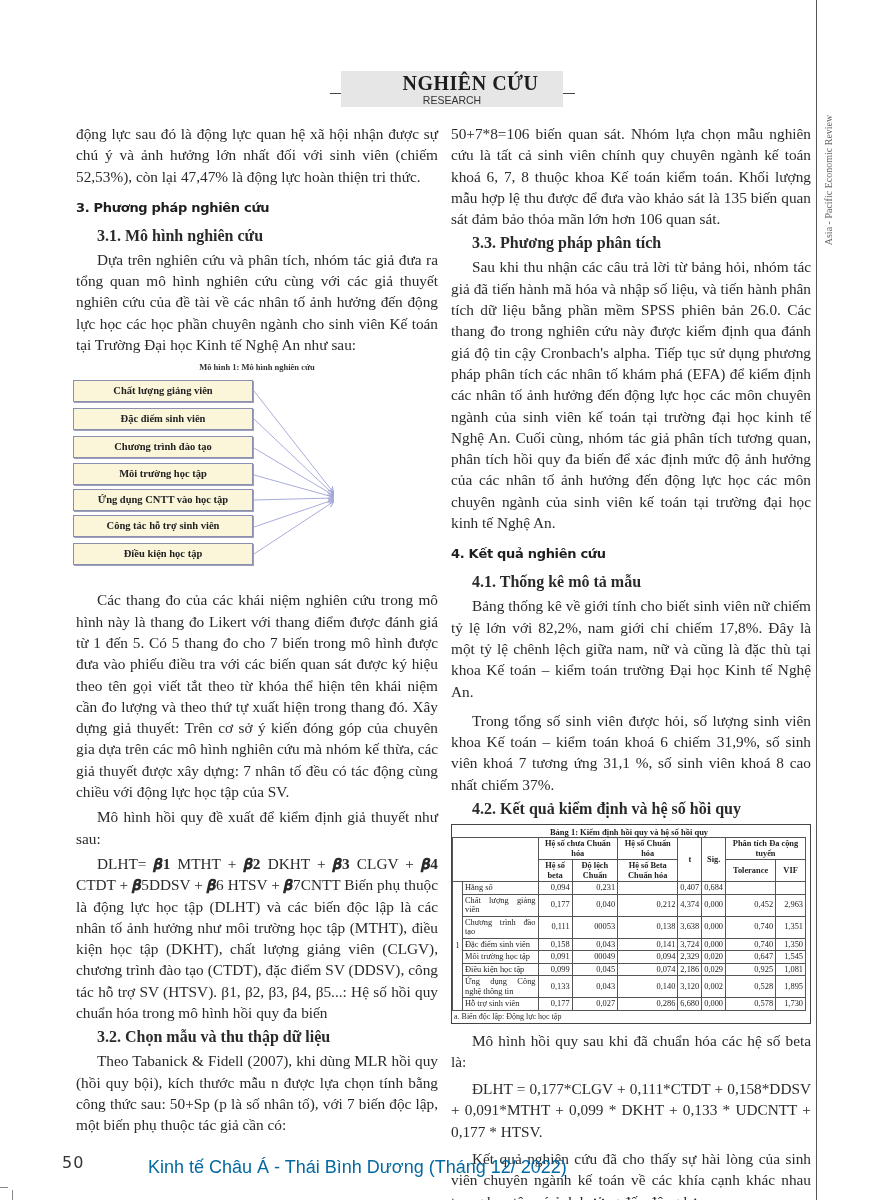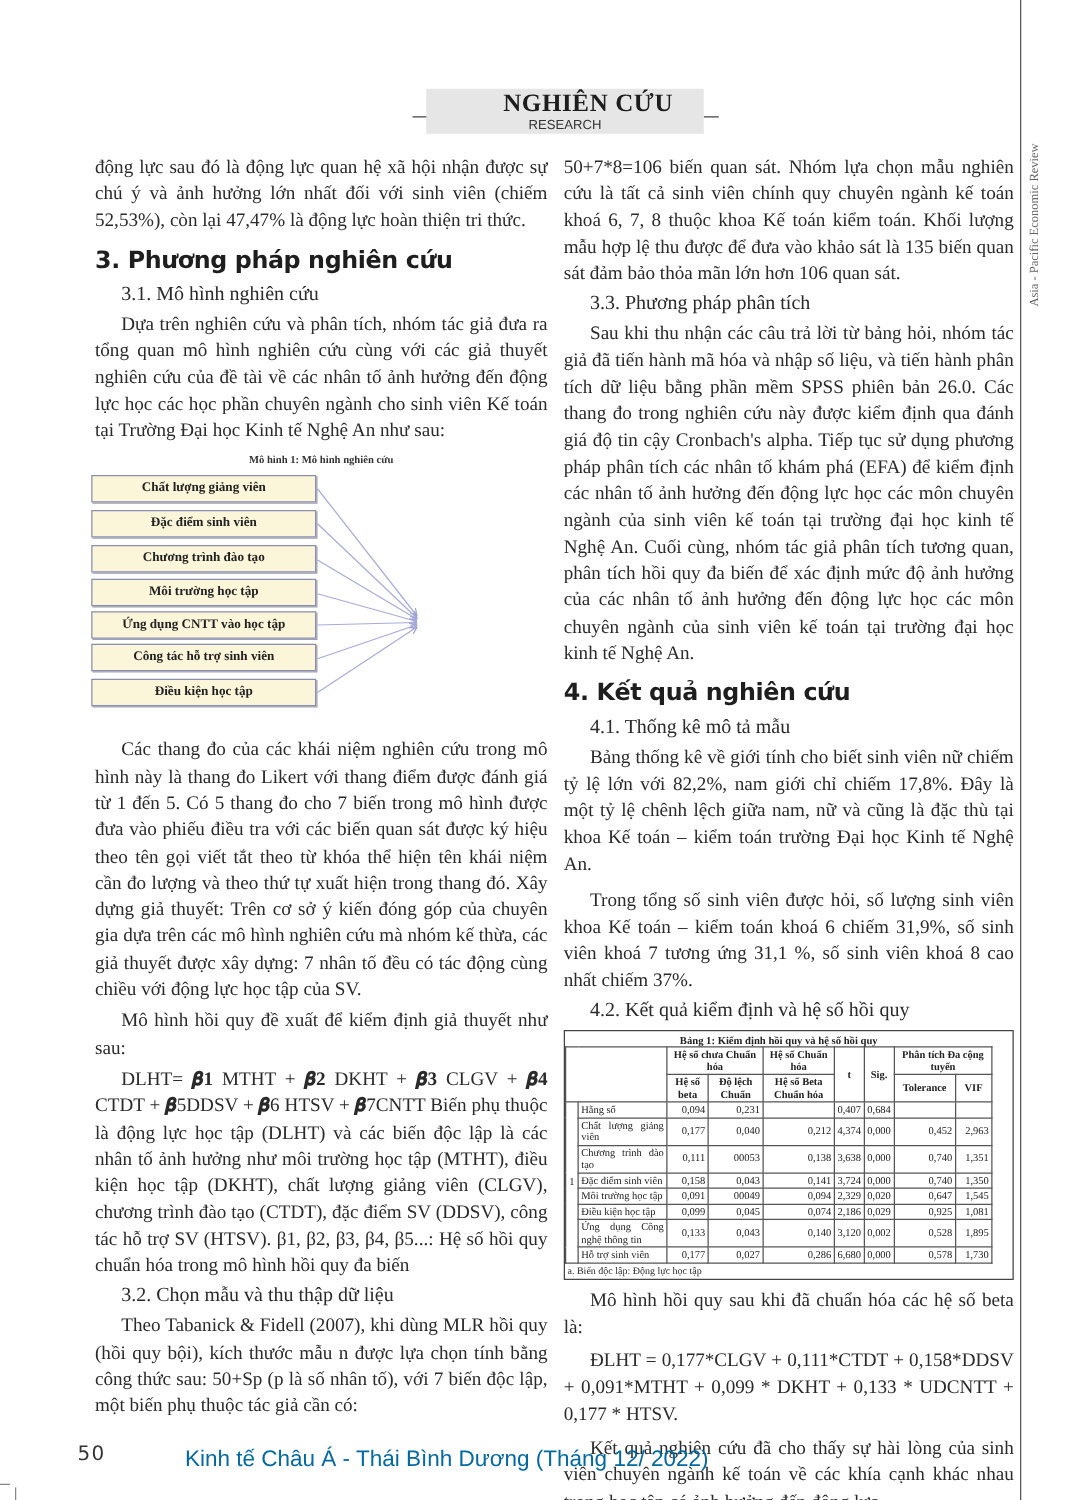--- a/index.html
+++ b/index.html
@@ -14,33 +14,33 @@
   .header-line-l { position: absolute; left: 330px; top: 93px; width: 12px; height: 1px; background: #444; }
   .header-line-r { position: absolute; left: 563px; top: 93px; width: 12px; height: 1px; background: #444; }
   .header-title { position: absolute; left: 341px; top: 72px; width: 259px; text-align: center; font-family: "Liberation Serif", serif; font-weight: bold; font-size: 20px; color: #1d1d1d; letter-spacing: 0.5px; }
   .header-sub { position: absolute; left: 341px; top: 94px; width: 222px; text-align: center; font-family: "Liberation Sans", sans-serif; font-size: 10.5px; color: #333; }
 
   .col { position: absolute; top: 123px; font-family: "Liberation Serif", serif; font-size: 15.3px; line-height: 21.3px; text-align: justify; }
   .col-left { left: 76px; width: 362px; }
   .col-right { left: 451px; width: 360px; }
   .col p { text-indent: 21px; }
   .col p.noindent { text-indent: 0; }
-  .h2 { font-family: "DejaVu Sans", sans-serif; font-weight: bold; font-size: 19px; line-height: 22px; color: #1e1e1e; margin: 10px 0 6px 0; letter-spacing: -0.3px; }
-  .h3 { font-family: "Liberation Serif", serif; font-weight: normal; font-size: 16px; line-height: 22px; padding-left: 21px; margin: 3px 0 2px 0; }
+  .h2 { font-family: "DejaVu Sans", sans-serif; font-weight: bold; font-size: 13px; line-height: 22px; color: #1e1e1e; margin: 10px 0 6px 0; letter-spacing: -0.3px; }
+  .h3 { font-family: "Liberation Serif", serif; font-weight: bold; font-size: 16px; line-height: 22px; padding-left: 21px; margin: 3px 0 2px 0; }
   .formula b { }
 
   
   .fig { position: relative; width: 362px; height: 222px; margin: 2px 0 10px 0; }
   .fig-title { position: absolute; left: 0; top: 0; width: 100%; text-align: center; font-family: "Liberation Serif", serif; font-weight: bold; font-size: 8.5px; color: #333; }
   .fig-box { position: absolute; left: -3px; width: 180px; height: 22px; background: #fbf5d9; border: 1px solid #8a8fb0; box-shadow: 1px 1px 0 #9da0b8; font-family: "Liberation Serif", serif; font-weight: bold; font-size: 10.5px; line-height: 20px; text-align: center; color: #222; }
   .fig-target { position: absolute; left: 258px; top: 92px; width: 102px; height: 95px; background: #fbf5d9; border: 1px solid #8a8fb0; font-family: "Liberation Serif", serif; font-weight: bold; font-size: 11px; line-height: 15px; text-align: center; display: flex; align-items: center; justify-content: center; color: #222; }
   .fig-arrows { position: absolute; left: 0; top: 0; }
 
   
-  .tbl-wrap { position: relative; margin: 4px 0 6px 0; width: 360px; border: 1px solid #444; padding: 2px 16px 0 0; }
+  .tbl-wrap { position: relative; margin: 4px 0 6px 0; width: 360px; border: 1px solid #444; padding: 2px 4px 0 0; }
   .tbl-title { text-align: center; font-family: "Liberation Serif", serif; font-weight: bold; font-size: 8.5px; line-height: 10px; color: #222; }
   table.reg { border-collapse: collapse; width: 100%; font-family: "Liberation Serif", serif; font-size: 8.4px; line-height: 9.5px; color: #222; text-align: justify; }
   table.reg td, table.reg th { border: 1px solid #555; padding: 1px 2px; text-indent: 0; }
   table.reg th { font-weight: bold; text-align: center; }
   table.reg td.num { text-align: right; }
   table.reg td.c { text-align: center; }
   .tbl-note { font-family: "Liberation Serif", serif; font-size: 8px; line-height: 10px; padding: 1px 2px; text-indent: 0; }
 
   .footer-page { position: absolute; left: 62px; top: 1153px; font-family: "DejaVu Sans", sans-serif; font-size: 16px; color: #333; letter-spacing: 1px; }
   .footer-text { position: absolute; left: 148px; top: 1157px; font-family: "Liberation Sans", sans-serif; font-size: 18px; color: #0369a1; }

